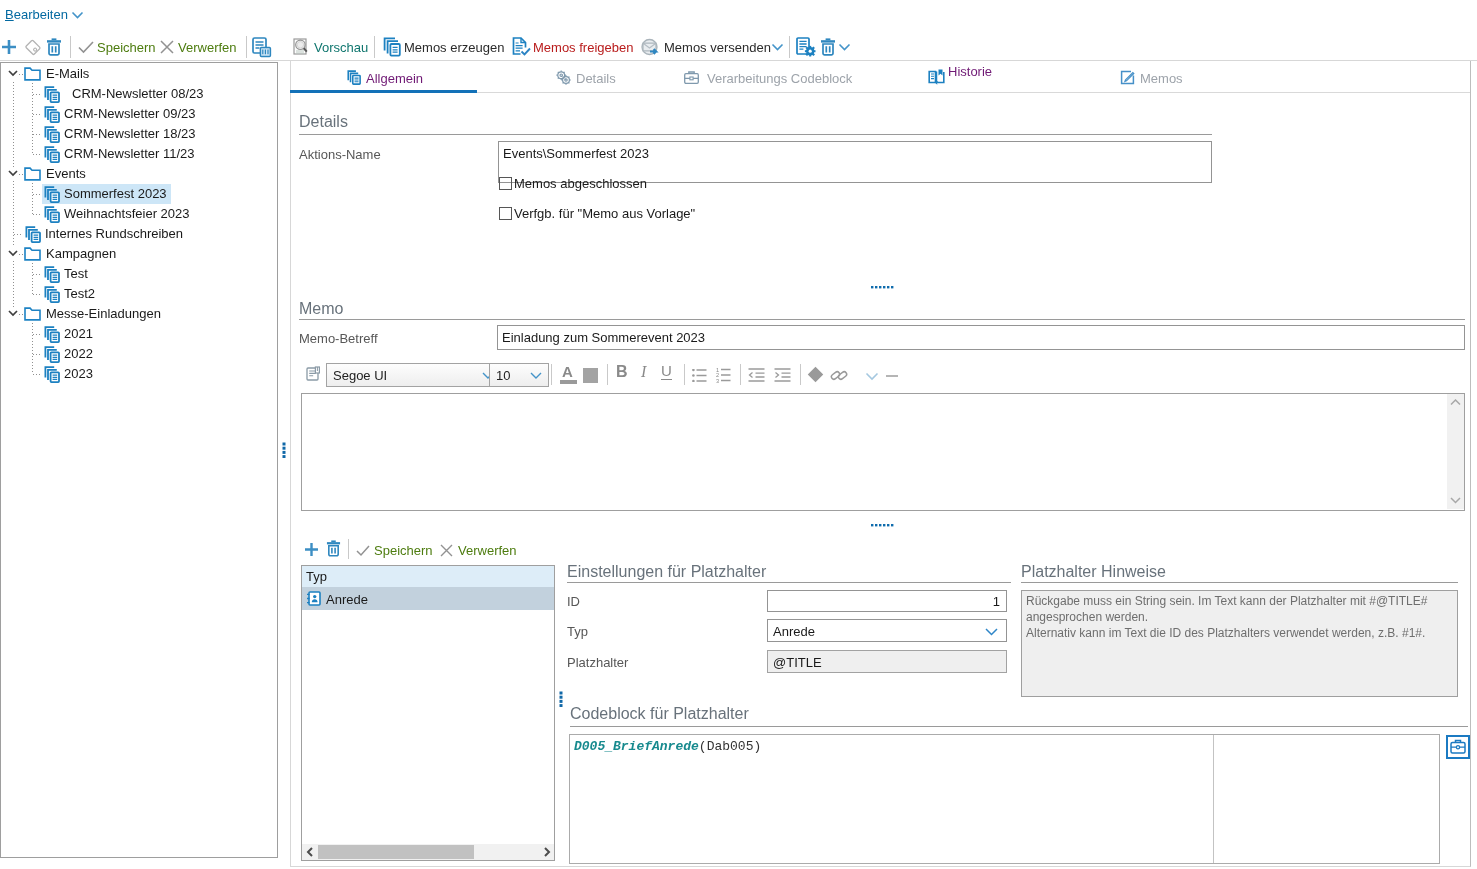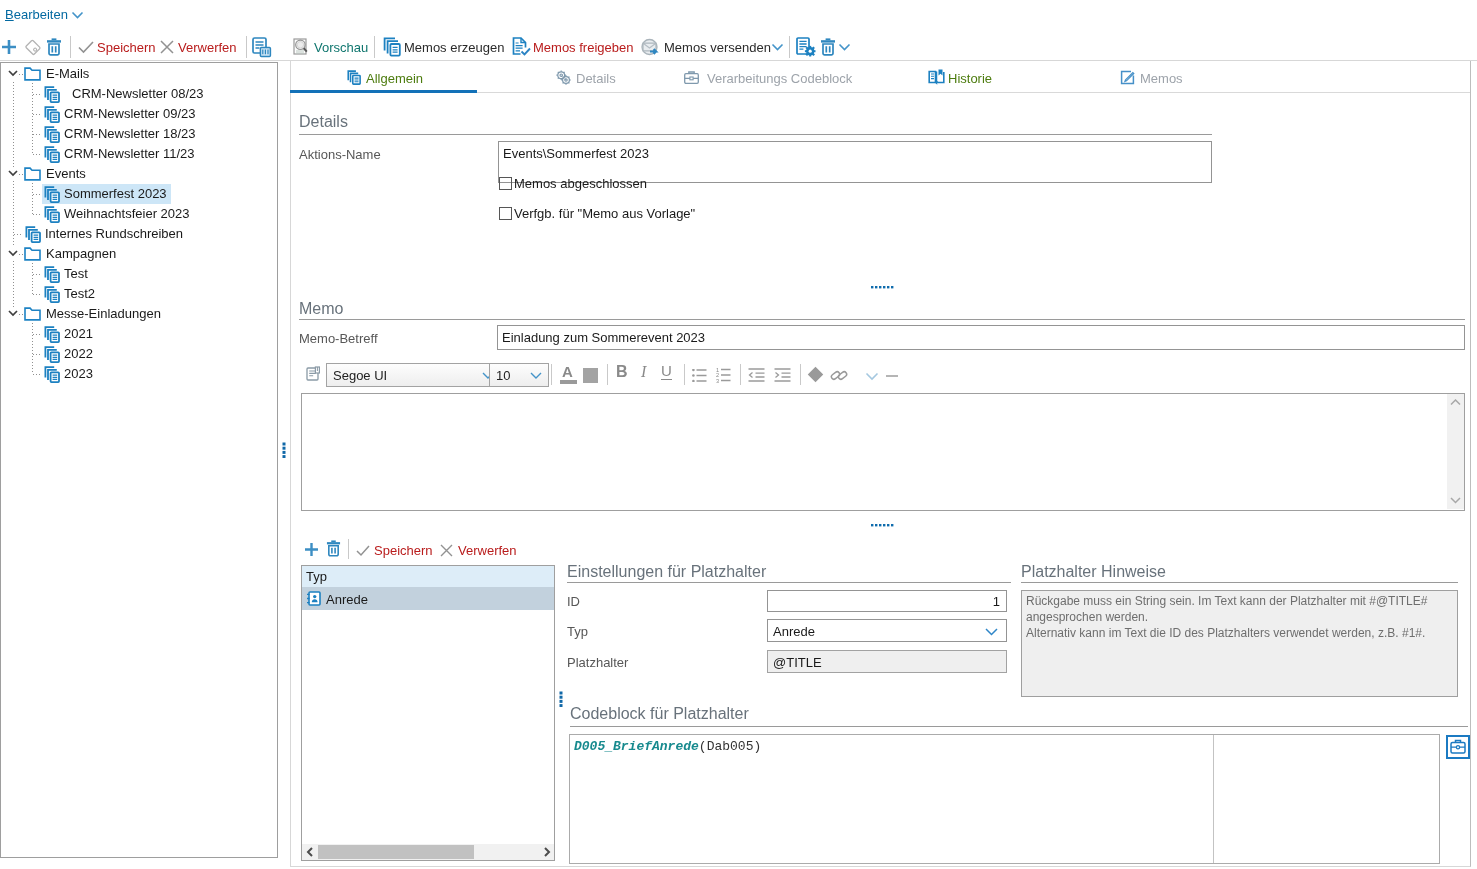--- a/index.html
+++ b/index.html
@@ -1,18 +1,18 @@
 <!DOCTYPE html>
 <html><head>
 <meta charset="utf-8">
 <style>
 html,body{margin:0;padding:0;}
 body{width:1477px;height:869px;background:#fff;font-family:"Liberation Sans",sans-serif;font-size:13px;color:#1a1a1a;position:relative;overflow:hidden;}
 .a{position:absolute;}
-.gtxt{color:#b91c1c;}
+.gtxt{color:#4d7c0f;}
 .hdr{font-size:16px;color:#68727b;}
 .rule{position:absolute;height:1px;background:#9a9a9a;}
 .inp{position:absolute;border:1px solid #949494;background:#fff;box-sizing:border-box;}
 .sep{position:absolute;width:1px;background:#c9c9c9;}
 .lbl{position:absolute;color:#575757;}
 svg{display:block;}
 </style>
 </head>
 <body>
 
@@ -272,21 +272,21 @@
 
 <div id="tabs">
 <div class="a" style="left:477px;top:92px;width:993px;height:1px;background:#d9d9d9;"></div>
 <div class="a" style="left:290px;top:90px;width:187px;height:3px;background:#1371b8;"></div>
 <svg class="a" style="left:347px;top:70px" width="14" height="15" viewBox="0 0 16 17">
       <path d="M1.4 11.5 V1.2 H10.2" fill="none" stroke="#1d81c1" stroke-width="1.8"></path>
       <path d="M4 14 V3.8 H12.8" fill="none" stroke="#1d81c1" stroke-width="1.8"></path>
       <rect x="6.6" y="6.3" width="8.4" height="9.8" rx="0.8" fill="#fff" stroke="#1d81c1" stroke-width="1.8"></rect>
       <path d="M8.6 9.2 h4.6 M8.6 11.3 h4.6 M8.6 13.4 h4.6" stroke="#1d81c1" stroke-width="1.2"></path>
     </svg>
-<div class="a" style="left:366px;top:71px;color:#4d7c0f;">Allgemein</div>
+<div class="a" style="left:366px;top:71px;color:#701a75;">Allgemein</div>
 <svg class="a" style="left:556px;top:70px" width="15" height="15" viewBox="0 0 15 15">
       <g fill="none" stroke="#7f99ad" stroke-width="1.2">
         <circle cx="5.2" cy="5.2" r="3.4"></circle>
         <circle cx="5.2" cy="5.2" r="1.2"></circle>
         <path d="M5.2 0.4 v1.4 M5.2 8.6 v1.4 M0.4 5.2 h1.4 M8.6 5.2 h1.4 M1.8 1.8 l1 1 M8.6 8.6 l1 1 M8.6 1.8 l-1 1 M1.8 8.6 l1 -1"></path>
         <circle cx="10" cy="10" r="3.4"></circle>
         <circle cx="10" cy="10" r="1.2"></circle>
         <path d="M10 5.2 v1.4 M10 13.4 v1.4 M5.2 10 h1.4 M13.4 10 h1.4 M6.6 6.6 l1 1 M13.4 13.4 l-1 -1 M13.4 6.6 l-1 1 M6.6 13.4 l1 -1"></path>
       </g>
     </svg>
@@ -298,21 +298,21 @@
       <rect x="5.9" y="6" width="3.2" height="2.8" fill="none" stroke="#7f99ad" stroke-width="1.1"></rect>
     </svg>
 <div class="a" style="left:707px;top:71px;color:#9da3aa;">Verarbeitungs Codeblock</div>
 <svg class="a" style="left:928px;top:69px" width="17" height="17" viewBox="0 0 17 17">
       <path d="M1.2 2.5 H7.5 V13.5 H1.2 Z" fill="none" stroke="#1d81c1" stroke-width="1.6"></path>
       <path d="M3 5 h3 M3 7.3 h3 M3 9.6 h3" stroke="#1d81c1" stroke-width="1.1"></path>
       <path d="M15.8 3 V13.5 H9.5" fill="none" stroke="#1d81c1" stroke-width="1.6"></path>
       <path d="M8.5 2.5 V14 l-1.4 -1.4 M8.5 14 l1.4 -1.4" fill="none" stroke="#1d81c1" stroke-width="1.5"></path>
       <path d="M10.5 0.5 h4 v6 l-2 -1.8 l-2 1.8 Z" fill="#1d81c1"></path>
     </svg>
-<div class="a" style="left:948px;top:71px;color:#4d7c0f;">Historie</div>
+<div class="a" style="left:948px;top:64px;color:#701a75;">Historie</div>
 <svg class="a" style="left:1120px;top:70px" width="15" height="15" viewBox="0 0 15 15">
       <path d="M11 1.6 H1.6 V13.4 H13.4 V5.5" fill="none" stroke="#4690c8" stroke-width="1.5"></path>
       <path d="M5.5 9.8 L12.8 2.5 l1 1 L6.5 10.8 l-1.6 0.6 Z" fill="#fff" stroke="#4690c8" stroke-width="1.2"></path>
     </svg>
 <div class="a" style="left:1140px;top:71px;color:#9da3aa;">Memos</div>
 </div>
 <div id="details">
 <div class="a hdr" style="left:299px;top:113px;">Details</div>
 <div class="rule" style="left:299px;top:134px;width:913px;"></div>
 <div class="lbl" style="left:299px;top:147px;">Aktions-Name</div>

